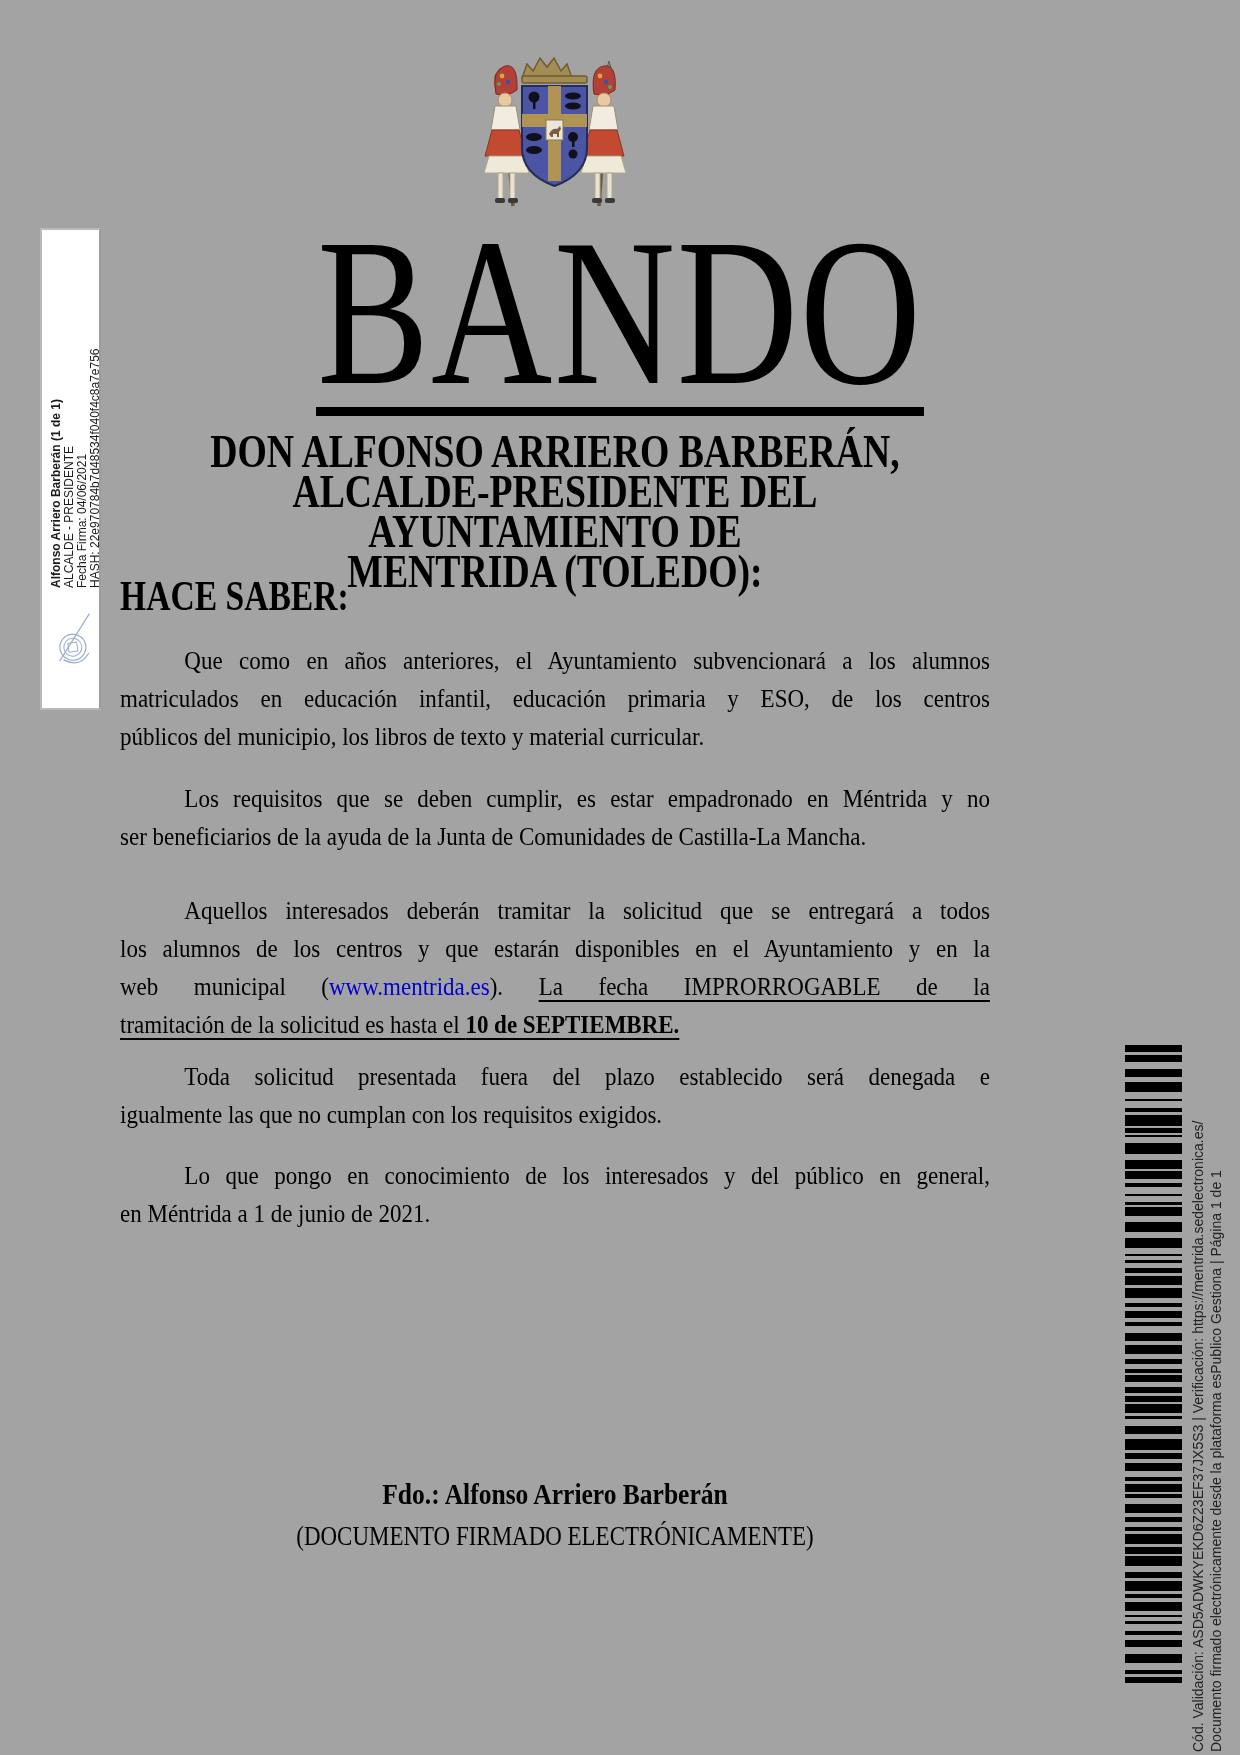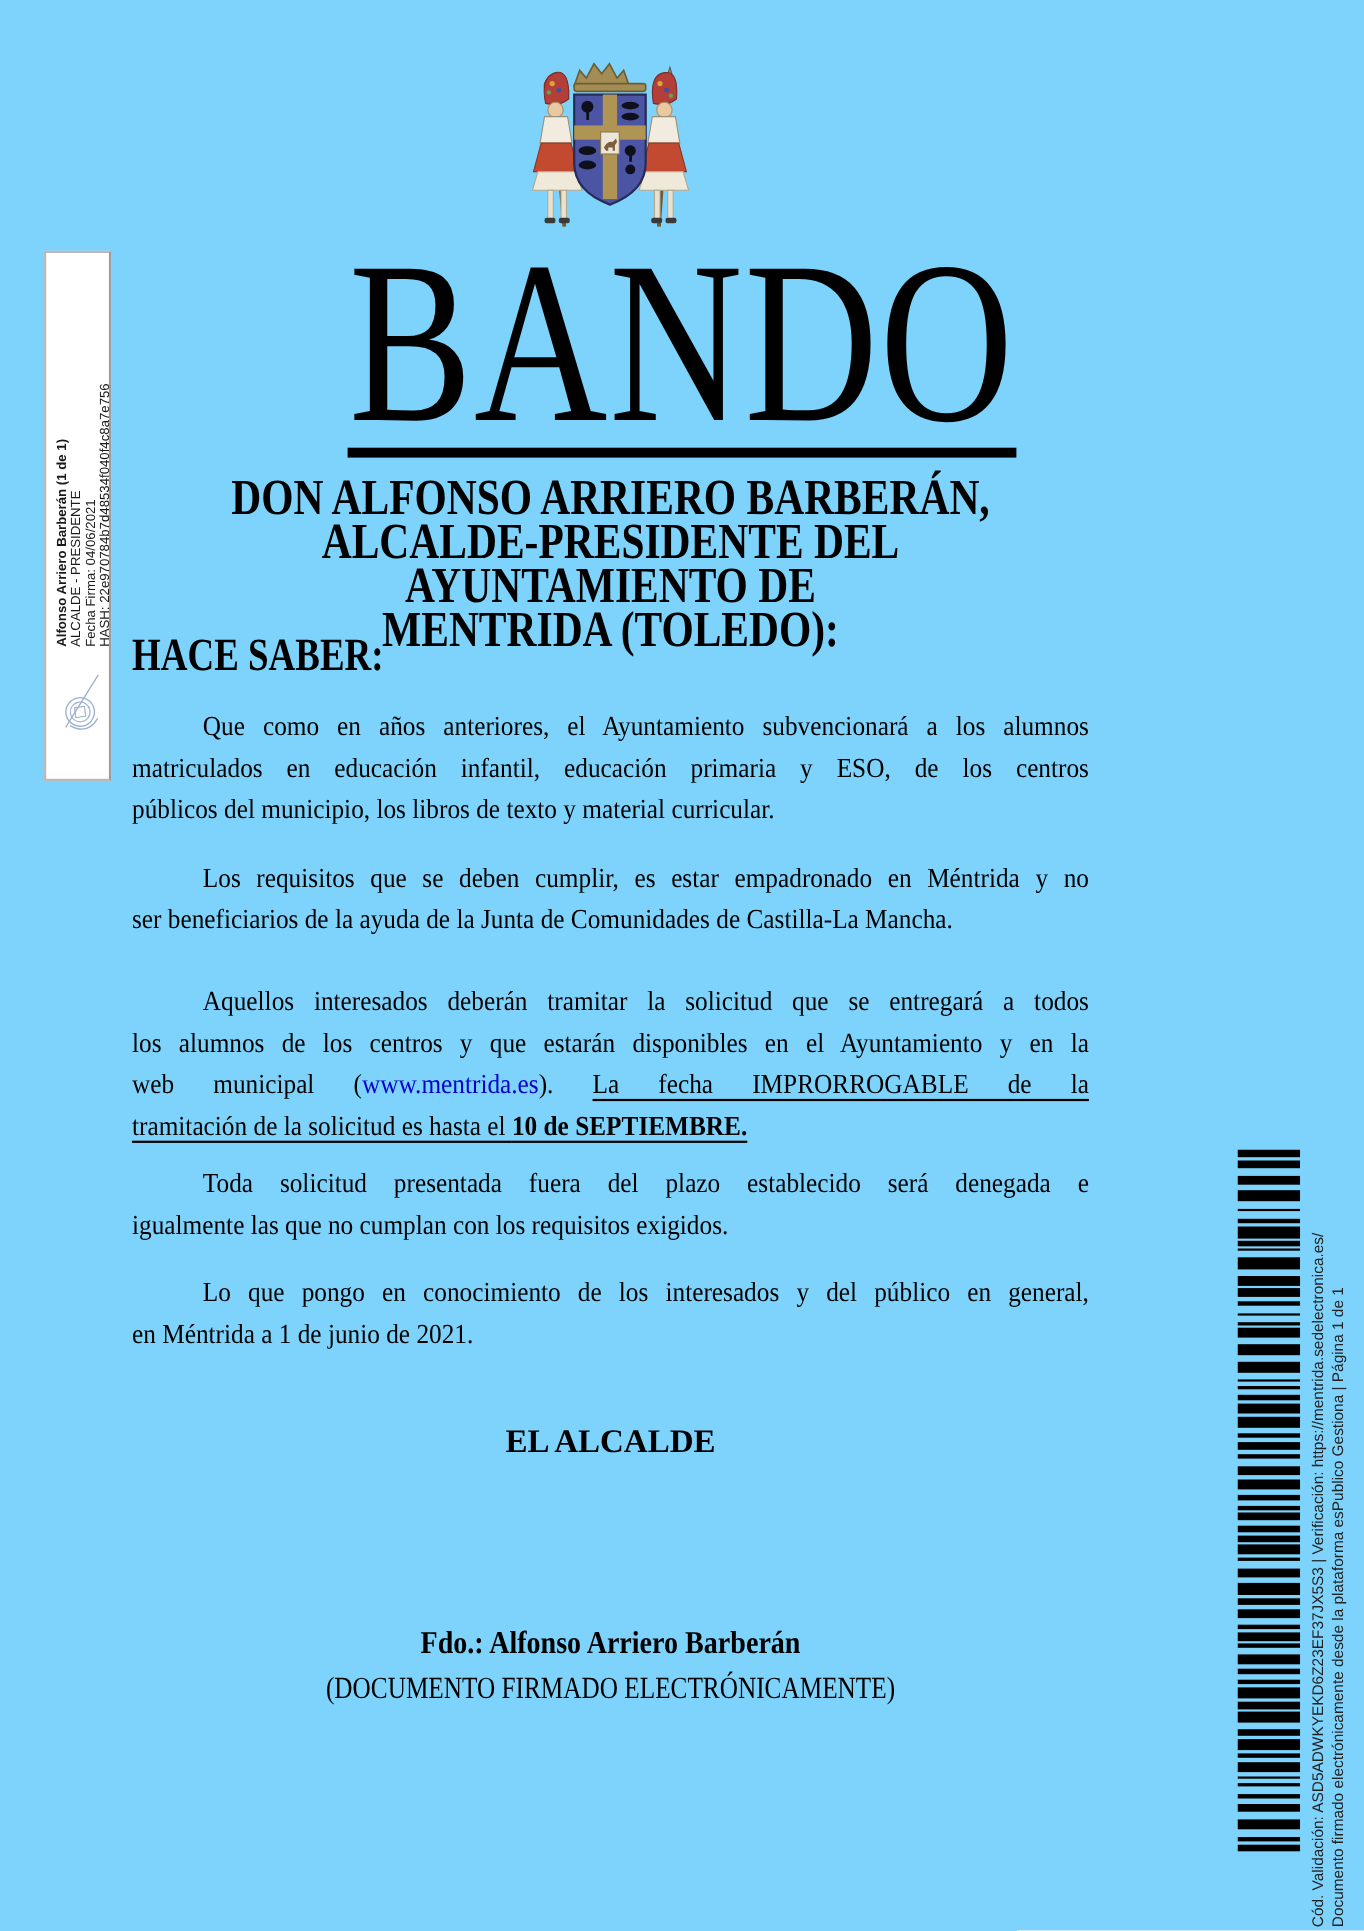--- a/index.html
+++ b/index.html
@@ -1,17 +1,17 @@
 <!DOCTYPE html>
 <html lang="es"><head>
 <meta charset="utf-8">
 <title>BANDO - Ayuntamiento de Méntrida</title>
 <style>
   html,body{margin:0;padding:0;background:#ffffff;}
-  .page{position:relative;width:1240px;height:1755px;background:#7dd3fc;
+  .page{position:relative;width:1240px;height:1755px;background:#a3a3a3;
         font-family:"Liberation Serif",serif;color:#000;overflow:hidden;}
 
   
   .crest{position:absolute;left:452px;top:36px;width:205px;height:185px;}
 
   
   .title{position:absolute;left:0;top:207px;width:1240px;text-align:center;
          font-size:210px;line-height:210px;letter-spacing:2px;
          transform:scaleX(0.8);transform-origin:50% 0;}
   .title-rule{position:absolute;top:407px;left:50%;margin-left:-304px;width:608px;height:9px;background:#000;}
@@ -165,21 +165,20 @@
       <div class="jline indent">Toda solicitud presentada fuera del plazo establecido será denegada e</div>
       <div class="lline">igualmente las que no cumplan con los requisitos exigidos.</div>
     </div>
 
     <div class="para" id="p5">
       <div class="jline indent">Lo que pongo en conocimiento de los interesados y del público en general,</div>
       <div class="lline">en Méntrida a 1 de junio de 2021.</div>
     </div>
   </div>
 
-  <div class="alcalde">EL ALCALDE</div>
   <div class="fdo">Fdo.: Alfonso Arriero Barberán</div>
   <div class="firmanote">(DOCUMENTO FIRMADO ELECTRÓNICAMENTE)</div>
 
   <div class="leftbox"></div>
   <div class="leftbox-text">
     <div class="lb-name">Alfonso Arriero Barberán (1 de 1)</div>
     <div>ALCALDE - PRESIDENTE</div>
     <div>Fecha Firma: 04/06/2021</div>
     <div>HASH: 22e970784b7d48534f040f4c8a7e756</div>
   </div>

